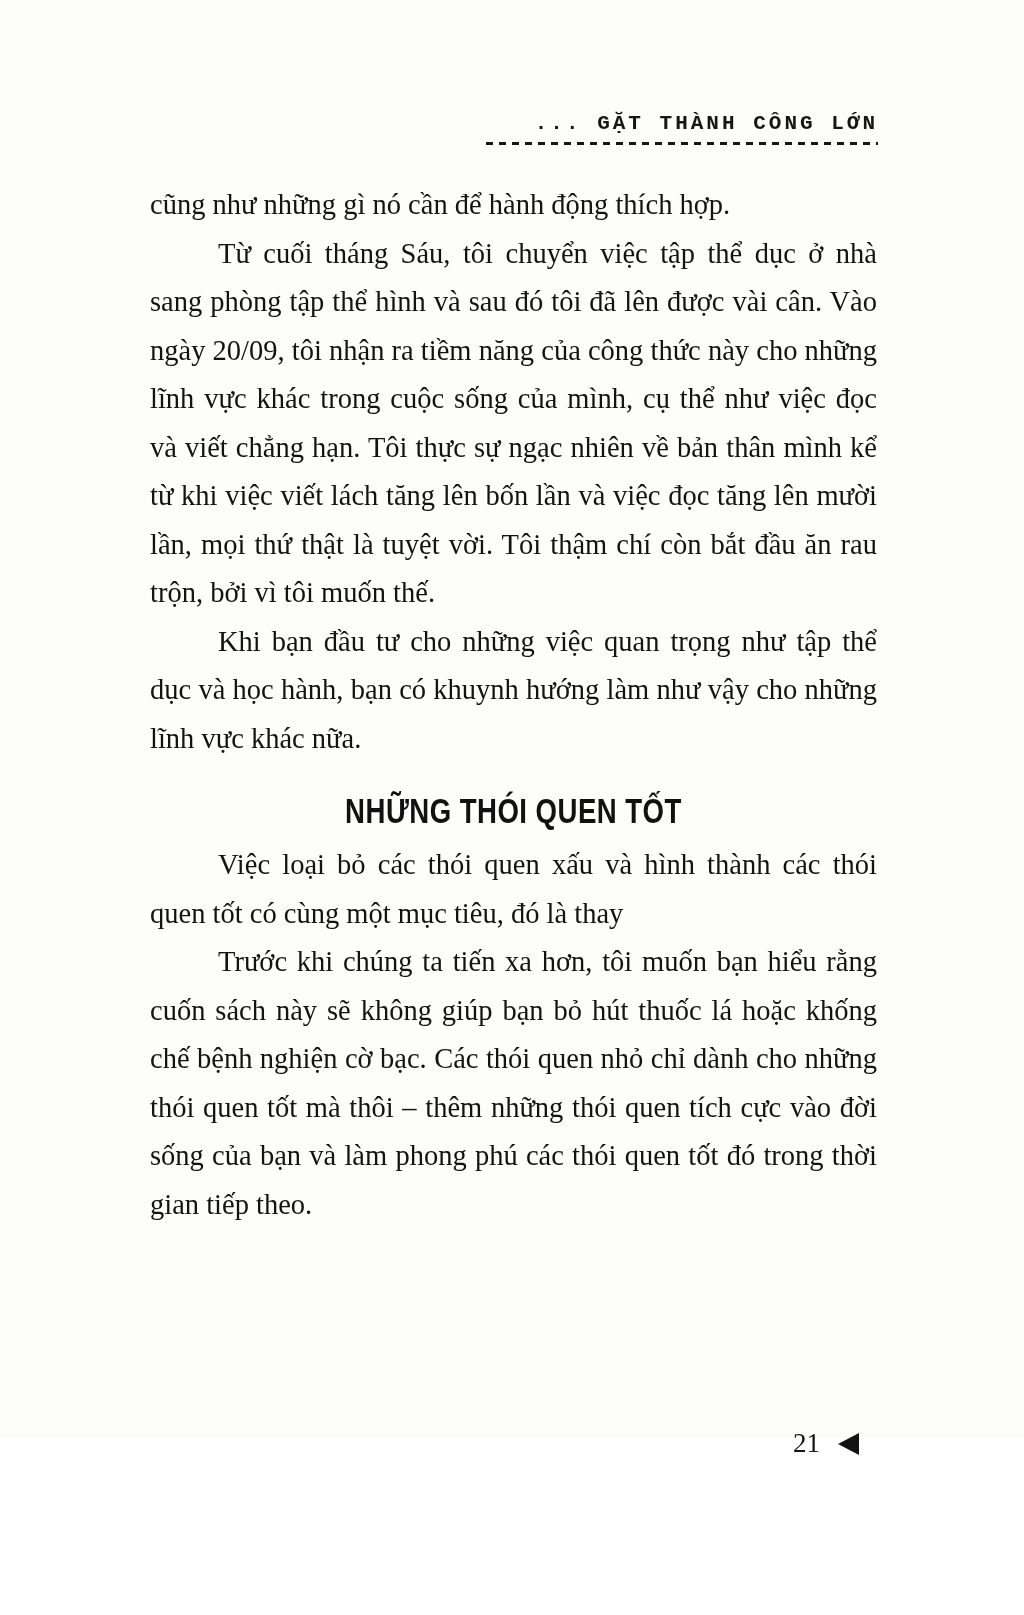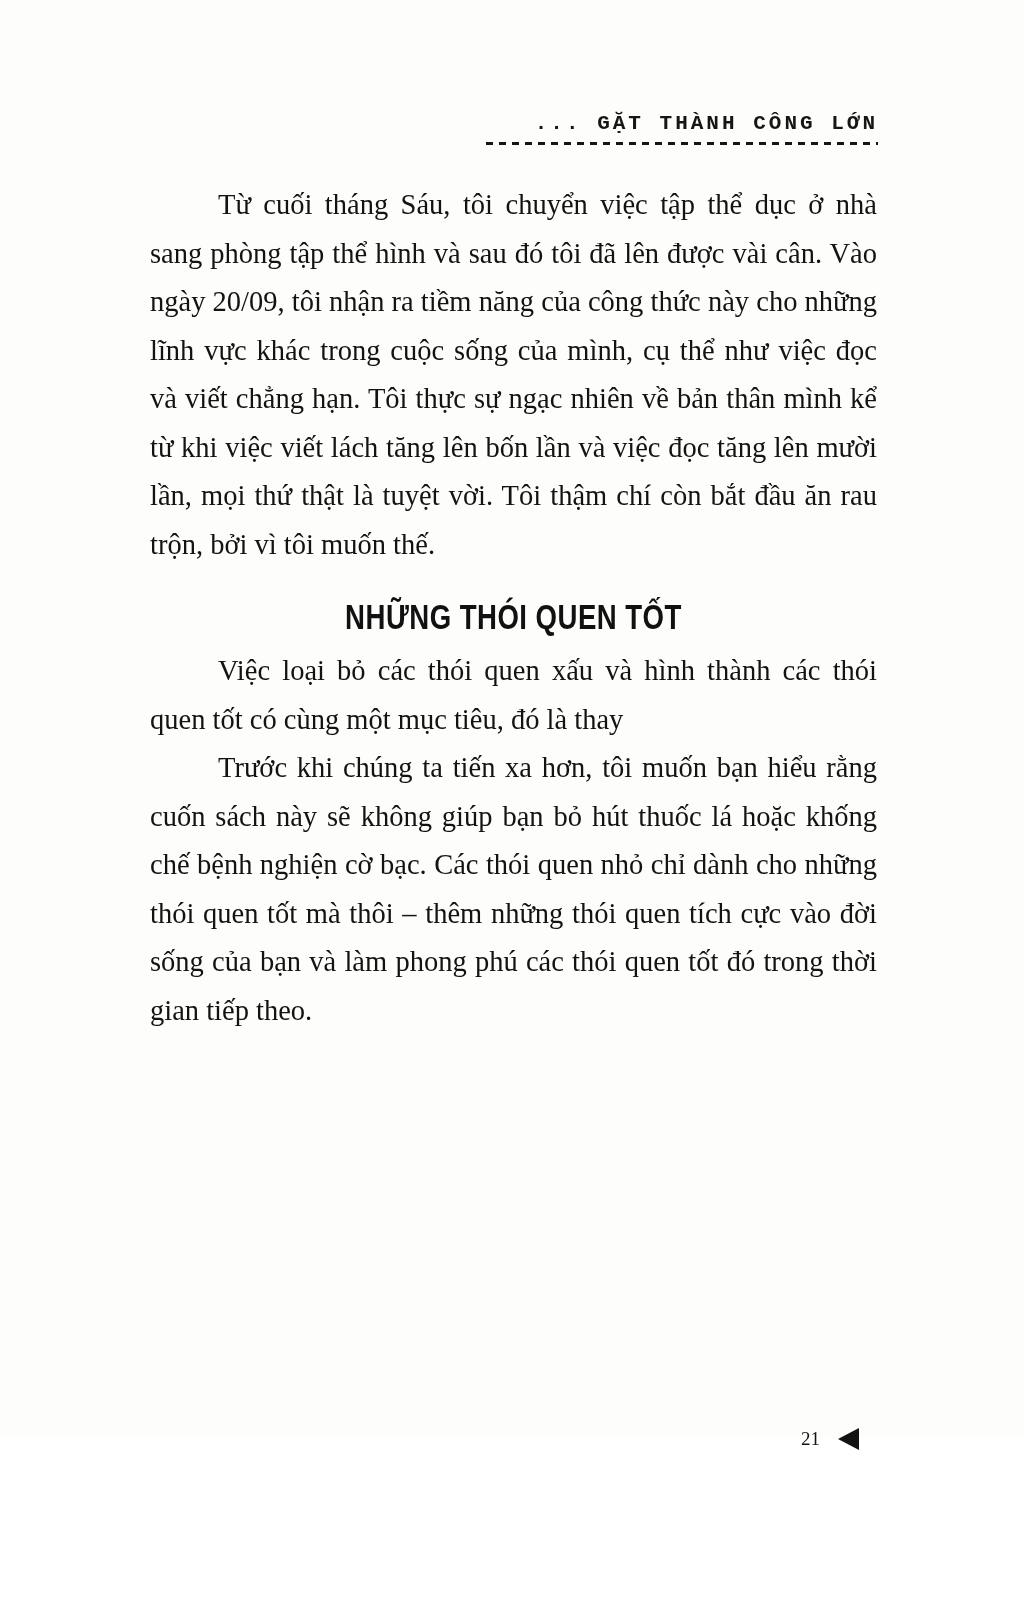--- a/index.html
+++ b/index.html
@@ -86,21 +86,21 @@
     position: absolute;
     top: 1428px;
     right: 165px;
     display: flex;
     align-items: center;
     gap: 18px;
   }
 
   .page-number {
     font-family: "Liberation Serif", serif;
-    font-size: 19px;
+    font-size: 27px;
     color: #131313;
   }
 
   .nav-triangle {
     display: inline-block;
     width: 0;
     height: 0;
     border-top: 11px solid transparent;
     border-bottom: 11px solid transparent;
     border-right: 21px solid #131313;
@@ -110,21 +110,23 @@
 <body>
 
 <div class="page">
 
   <header class="running-head">
     <div class="running-title">... GẶT THÀNH CÔNG LỚN</div>
     <div class="dashed-rule"></div>
   </header>
 
   <main class="body-text">
+    <p class="para no-indent">cũng như những gì nó cần để hành động thích hợp.</p>
     <p class="para">Từ cuối tháng Sáu, tôi chuyển việc tập thể dục ở nhà sang phòng tập thể hình và sau đó tôi đã lên được vài cân. Vào ngày 20/09, tôi nhận ra tiềm năng của công thức này cho những lĩnh vực khác trong cuộc sống của mình, cụ thể như việc đọc và viết chẳng hạn. Tôi thực sự ngạc nhiên về bản thân mình kể từ khi việc viết lách tăng lên bốn lần và việc đọc tăng lên mười lần, mọi thứ thật là tuyệt vời. Tôi thậm chí còn bắt đầu ăn rau trộn, bởi vì tôi muốn thế.</p>
+    <p class="para">Khi bạn đầu tư cho những việc quan trọng như tập thể dục và học hành, bạn có khuynh hướng làm như vậy cho những lĩnh vực khác nữa.</p>
     <h2 class="section-heading">NHỮNG THÓI QUEN TỐT</h2>
     <p class="para">Việc loại bỏ các thói quen xấu và hình thành các thói quen tốt có cùng một mục tiêu, đó là thay</p>
     <p class="para">Trước khi chúng ta tiến xa hơn, tôi muốn bạn hiểu rằng cuốn sách này sẽ không giúp bạn bỏ hút thuốc lá hoặc khống chế bệnh nghiện cờ bạc. Các thói quen nhỏ chỉ dành cho những thói quen tốt mà thôi – thêm những thói quen tích cực vào đời sống của bạn và làm phong phú các thói quen tốt đó trong thời gian tiếp theo.</p>
   </main>
 
   <footer class="page-footer">
     <span class="page-number">21</span>
     <span class="nav-triangle"></span>
   </footer>
 

